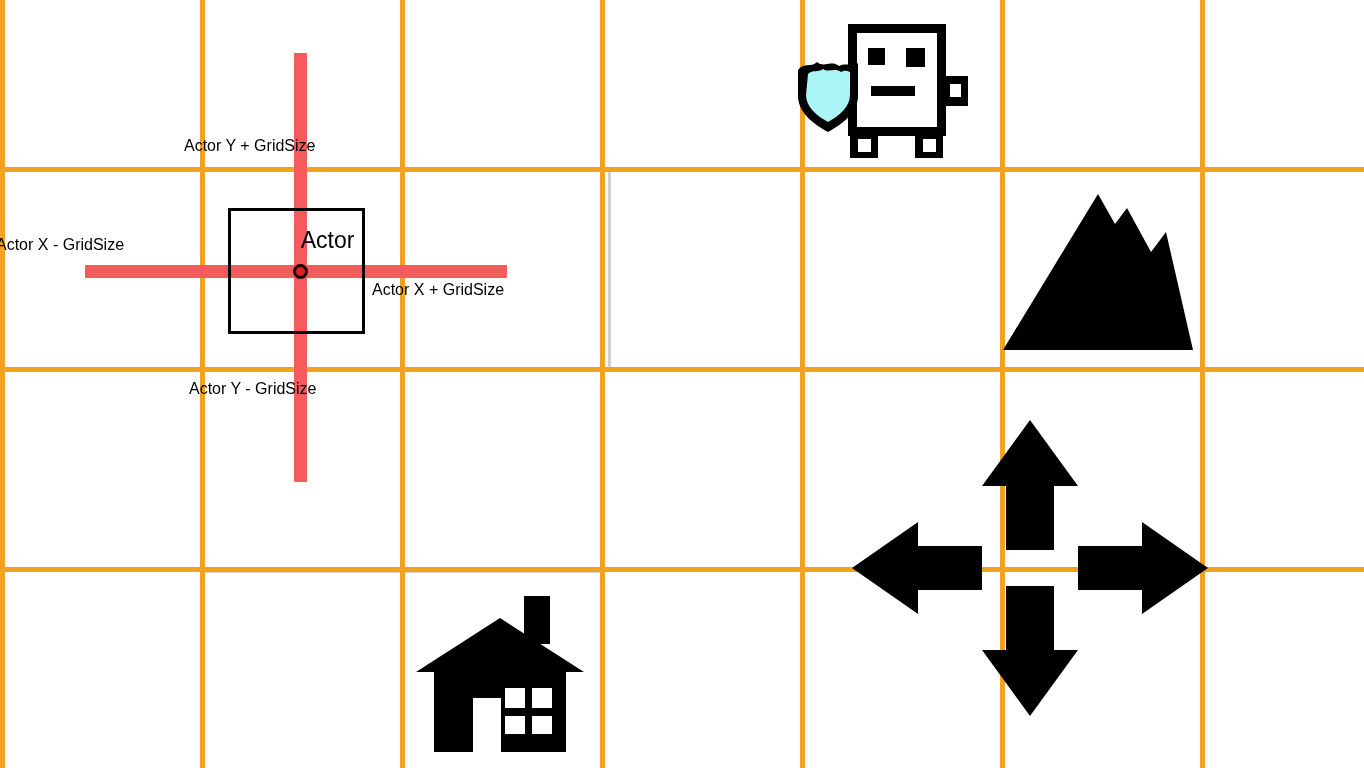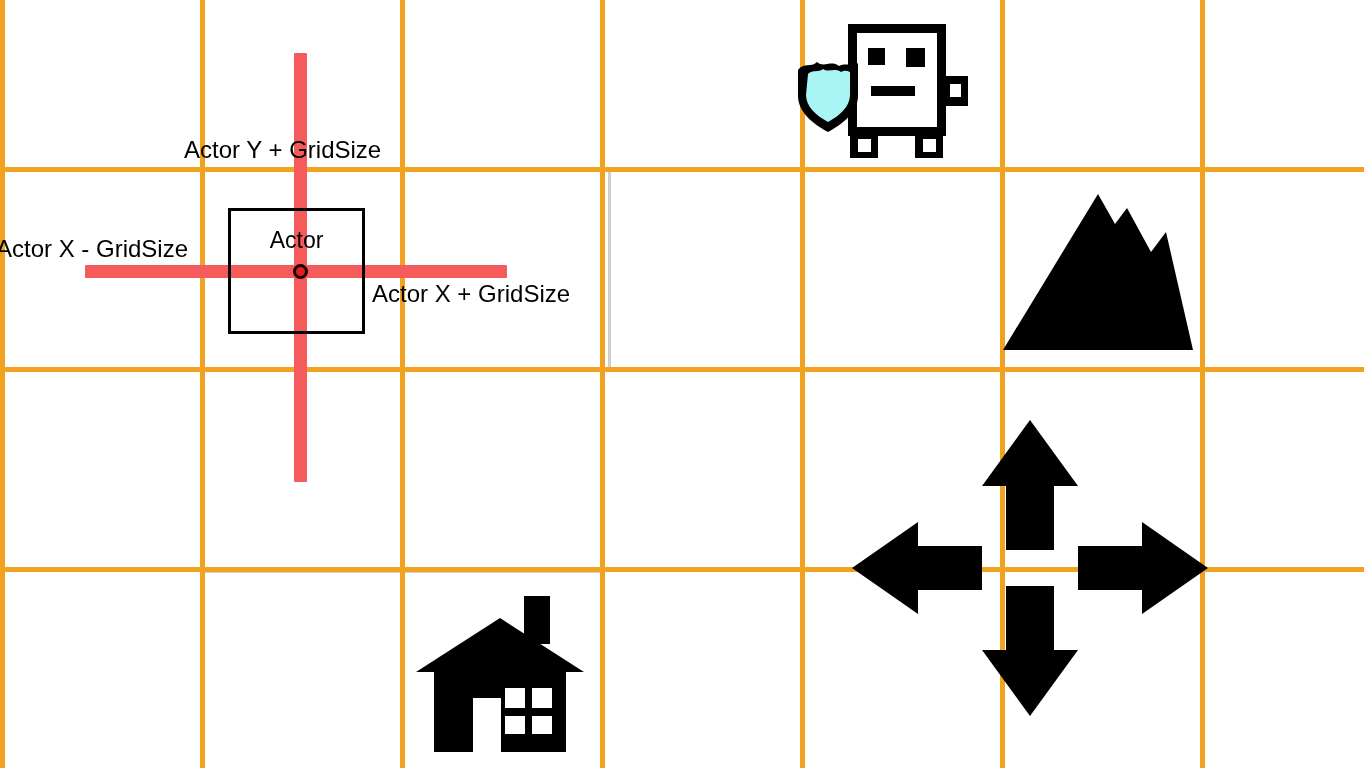--- a/index.html
+++ b/index.html
@@ -83,26 +83,27 @@
     background: transparent;
   }
   .actor-label {
     position: absolute;
     width: 100%;
     text-align: center;
     top: 18px;
     font-size: 23px;
     color: #000;
     line-height: 1;
+    padding-left: 31px;
   }
 
   
   .ann {
     position: absolute;
-    font-size: 24px;
+    font-size: 16px;
     color: #000000;
     white-space: nowrap;
     line-height: 1;
   }
 
   
   .sprite {
     position: absolute;
   }
   .sprite svg { display: block; }
@@ -200,14 +201,15 @@
   </div>
 
   <div class="center-dot" style="left:293px; top:264px;"></div>
 
   <div class="ann" style="left:184px; top:138px;">Actor Y + GridSize</div>
 
   <div class="ann" style="left:-4px; top:237px;">Actor X - GridSize</div>
 
   <div class="ann" style="left:372px; top:237px;margin-top:45px;">Actor X + GridSize</div>
 
+  <div class="ann" style="left:189px; top:381px;">Actor Y - GridSize</div>
 
 </div>
 
 </body></html>

